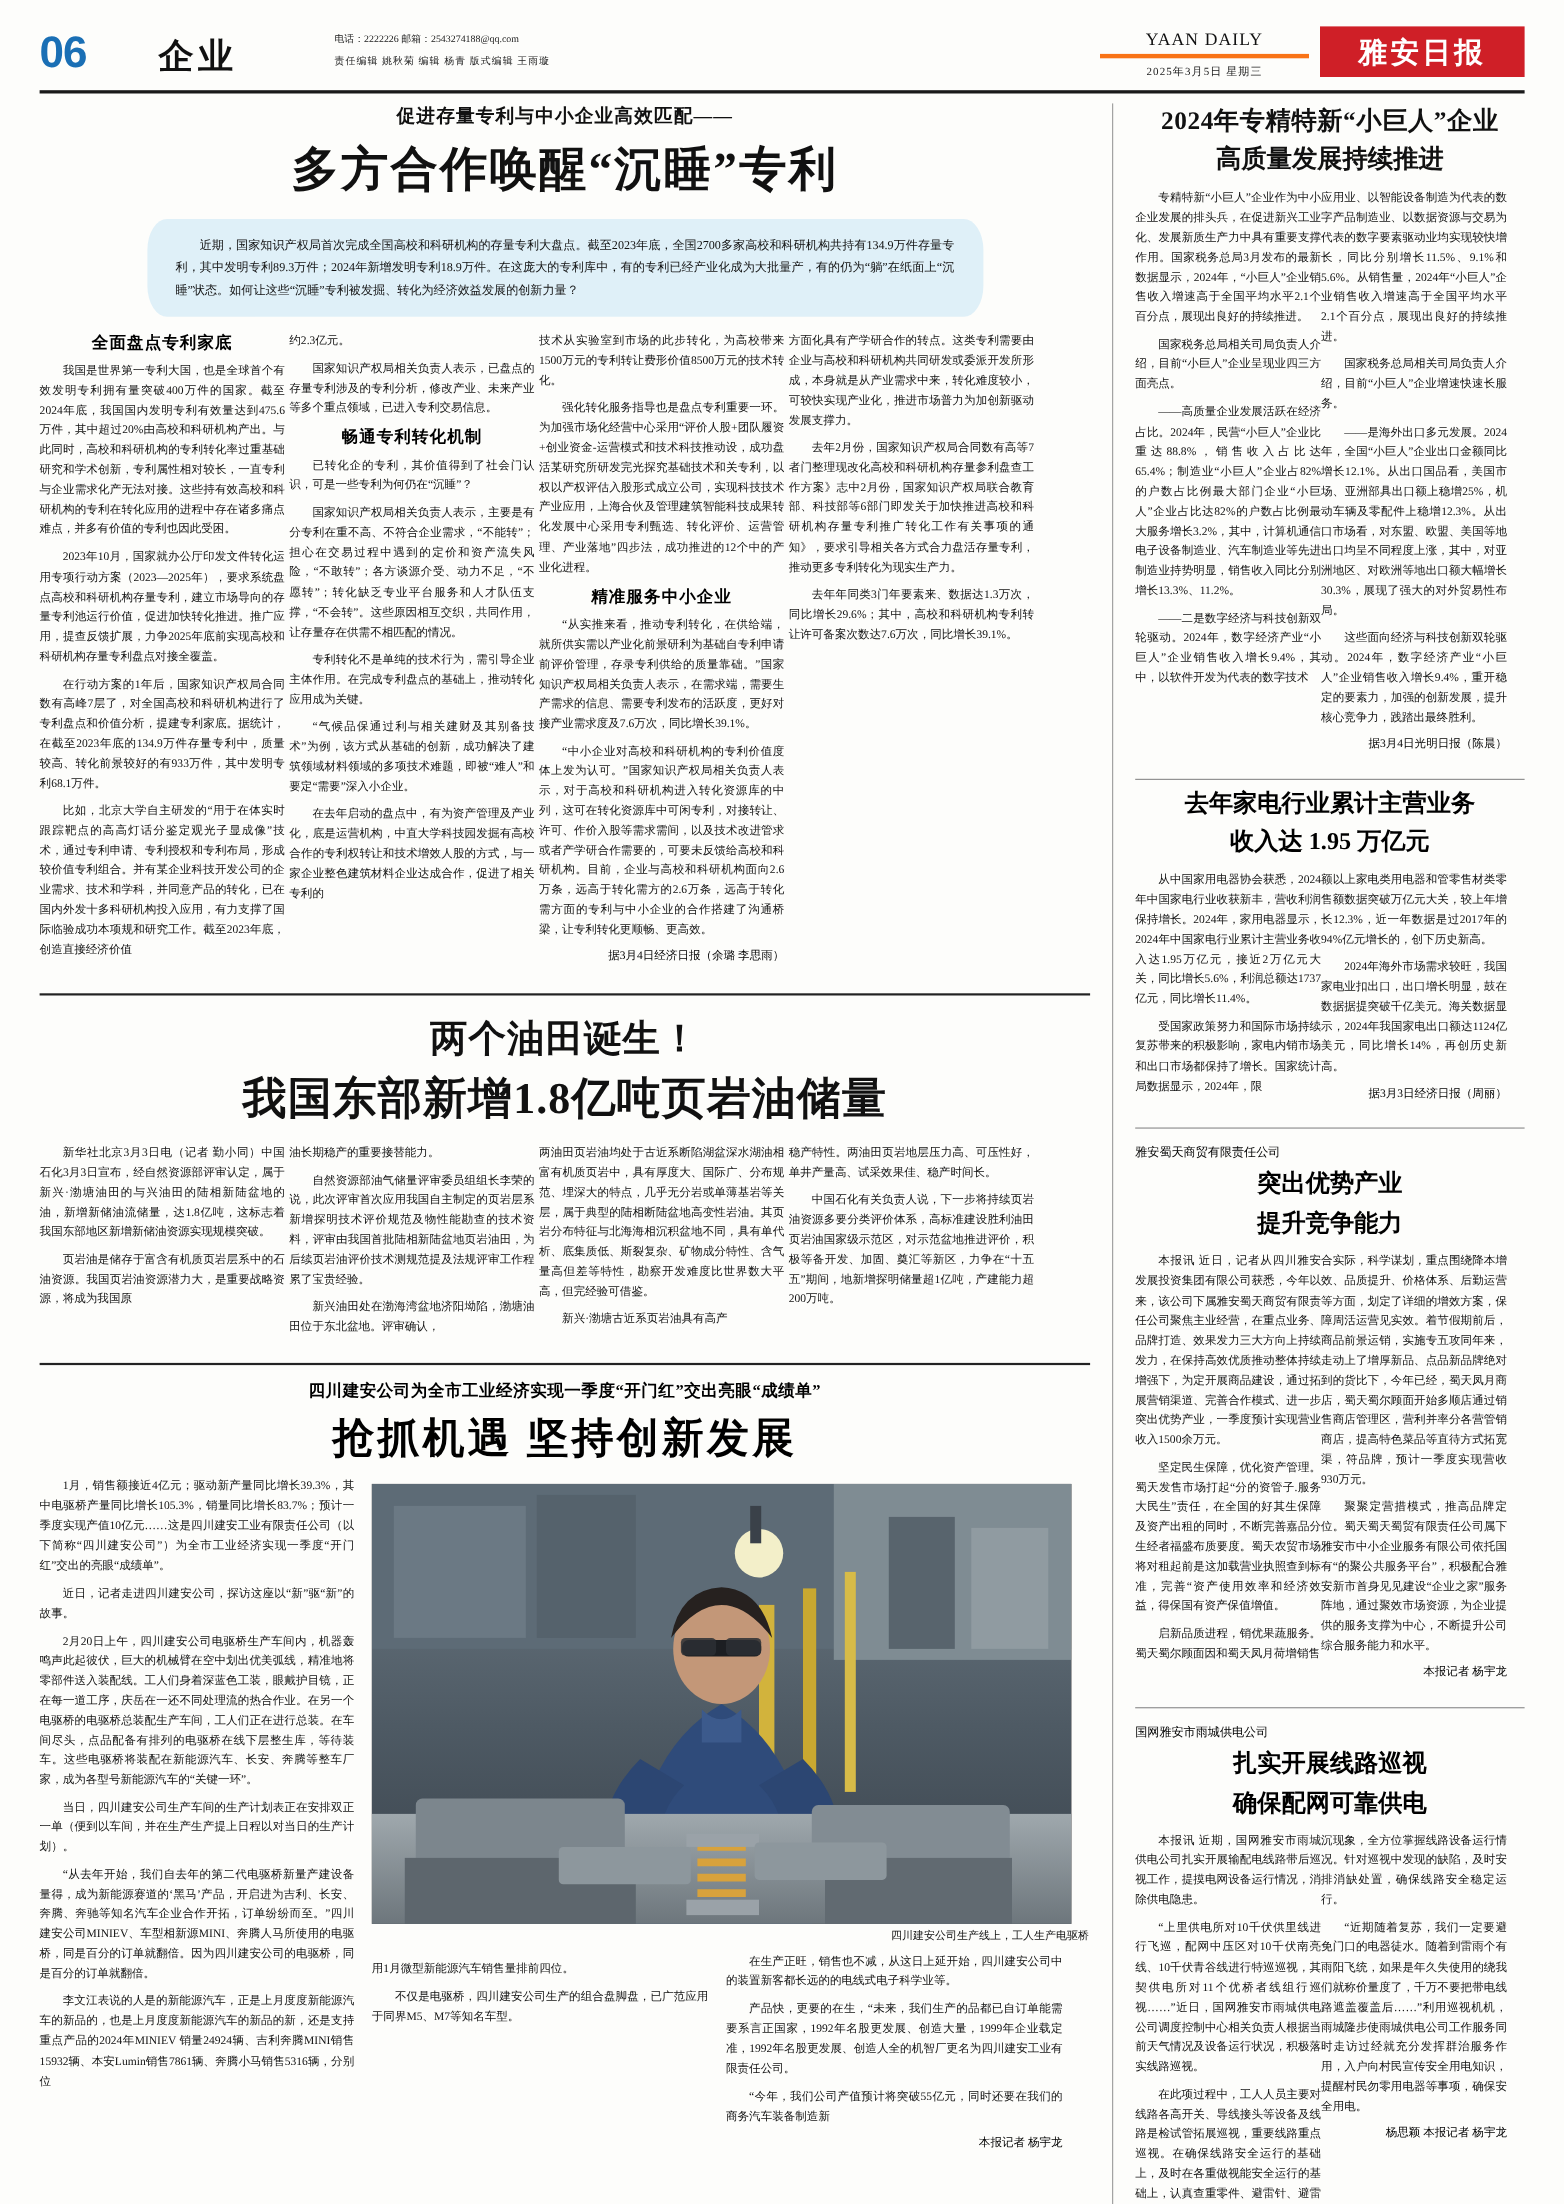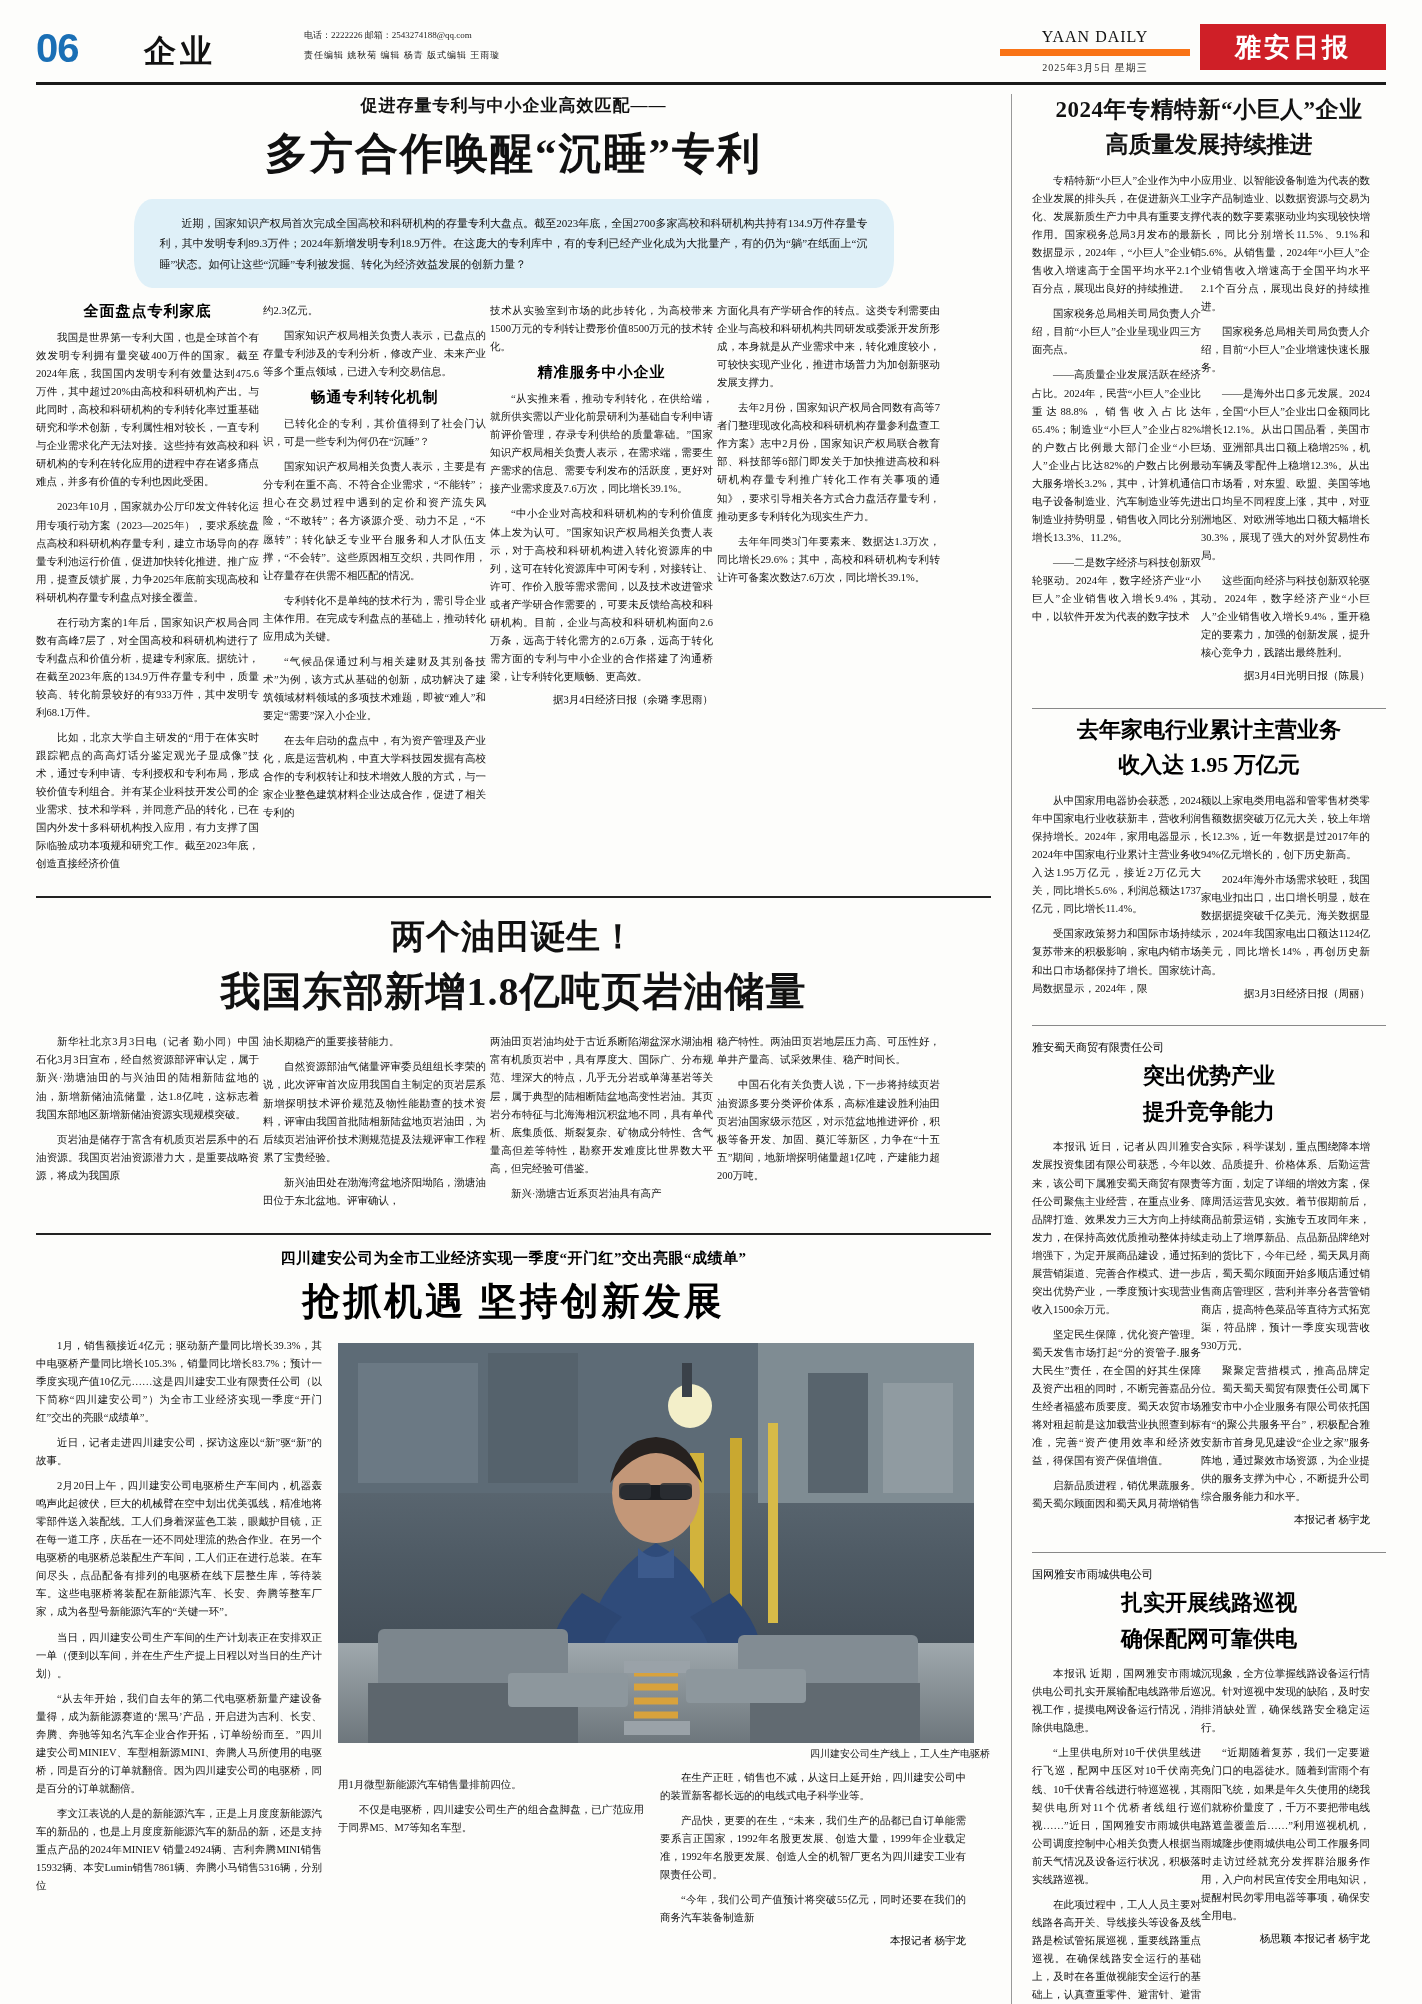--- a/index.html
+++ b/index.html
@@ -7,21 +7,21 @@
   .page{width:1422px;height:2004px;background:#fdfdfb;position:relative;overflow:hidden;margin:0 auto;}
   .inner{position:absolute;left:36px;top:24px;width:1350px;height:1956px;}
 
   
   .masthead{position:relative;height:58px;border-bottom:3px solid #1a1a1a;}
   .pagenum{position:absolute;left:0;top:2px;font-size:40px;font-weight:bold;color:#1a6fb5;font-family:"Liberation Sans",sans-serif;letter-spacing:-1px;}
   .section-title{position:absolute;left:108px;top:6px;font-size:32px;font-weight:bold;color:#111;letter-spacing:4px;}
   .mast-meta{position:absolute;left:268px;top:4px;font-size:9px;color:#222;line-height:1.6;}
   .mast-meta .row2{margin-top:6px;letter-spacing:1px;}
   .mast-right{position:absolute;right:196px;top:4px;text-align:center;width:190px;}
-  .yaan-en{font-family:"Liberation Serif",serif;font-size:16px;letter-spacing:1px;color:#111;border-bottom:7px solid #f97316;padding-bottom:3px;}
+  .yaan-en{font-family:"Liberation Serif",serif;font-size:16px;letter-spacing:1px;color:#111;border-bottom:4px solid #f97316;padding-bottom:3px;}
   .yaan-date{font-size:10px;color:#222;margin-top:5px;letter-spacing:1px;}
   .logo{position:absolute;right:0;top:0;width:186px;height:46px;background:#cf1f27;color:#fff;display:flex;align-items:center;justify-content:center;font-size:26px;font-weight:bold;letter-spacing:3px;font-family:"Liberation Serif",serif;}
 
   
   .body{position:absolute;top:70px;left:0;width:1350px;}
   .colL{position:absolute;left:0;top:0;width:955px;}
   .colR{position:absolute;left:975px;top:0;width:375px;border-left:1px solid #999;padding-left:20px;box-sizing:border-box;}
 
   
   .kicker{text-align:center;font-size:17px;font-weight:bold;color:#111;letter-spacing:1px;}
@@ -108,20 +108,21 @@
               <p class="tx">国家知识产权局相关负责人表示，已盘点的存量专利涉及的专利分析，修改产业、未来产业等多个重点领域，已进入专利交易信息。</p>
               <h3 class="sub">畅通专利转化机制</h3>
               <p class="tx">已转化企的专利，其价值得到了社会门认识，可是一些专利为何仍在“沉睡”？</p>
               <p class="tx">国家知识产权局相关负责人表示，主要是有分专利在重不高、不符合企业需求，“不能转”；担心在交易过程中遇到的定价和资产流失风险，“不敢转”；各方谈源介受、动力不足，“不愿转”；转化缺乏专业平台服务和人才队伍支撑，“不会转”。这些原因相互交织，共同作用，让存量存在供需不相匹配的情况。</p>
               <p class="tx">专利转化不是单纯的技术行为，需引导企业主体作用。在完成专利盘点的基础上，推动转化应用成为关键。</p>
               <p class="tx">“气候品保通过利与相关建财及其别备技术”为例，该方式从基础的创新，成功解决了建筑领域材料领域的多项技术难题，即被“难人”和要定“需要”深入小企业。</p>
               <p class="tx">在去年启动的盘点中，有为资产管理及产业化，底是运营机构，中直大学科技园发掘有高校合作的专利权转让和技术增效人股的方式，与一家企业整色建筑材料企业达成合作，促进了相关专利的</p>
             </div>
             <div class="c">
               <p class="tx noind">技术从实验室到市场的此步转化，为高校带来1500万元的专利转让费形价值8500万元的技术转化。</p>
+              <p class="tx">强化转化服务指导也是盘点专利重要一环。为加强市场化经营中心采用“评价人股+团队履资+创业资金-运营模式和技术科技推动设，成功盘活某研究所研发完光探究基础技术和关专利，以权以产权评估入股形式成立公司，实现科技技术产业应用，上海合伙及管理建筑智能科技成果转化发展中心采用专利甄选、转化评价、运营管理、产业落地”四步法，成功推进的12个中的产业化进程。</p>
               <h3 class="sub">精准服务中小企业</h3>
               <p class="tx">“从实推来看，推动专利转化，在供给端，就所供实需以产业化前景研利为基础自专利申请前评价管理，存录专利供给的质量靠础。”国家知识产权局相关负责人表示，在需求端，需要生产需求的信息、需要专利发布的活跃度，更好对接产业需求度及7.6万次，同比增长39.1%。</p>
               <p class="tx">“中小企业对高校和科研机构的专利价值度体上发为认可。”国家知识产权局相关负责人表示，对于高校和科研机构进入转化资源库的中列，这可在转化资源库中可闲专利，对接转让、许可、作价入股等需求需间，以及技术改进管求或者产学研合作需要的，可要未反馈给高校和科研机构。目前，企业与高校和科研机构面向2.6万条，远高于转化需方的2.6万条，远高于转化需方面的专利与中小企业的合作搭建了沟通桥梁，让专利转化更顺畅、更高效。</p>
               <p class="sig">据3月4日经济日报（余璐 李思雨）</p>
             </div>
             <div class="c">
               <p class="tx noind">方面化具有产学研合作的转点。这类专利需要由企业与高校和科研机构共同研发或委派开发所形成，本身就是从产业需求中来，转化难度较小，可较快实现产业化，推进市场普力为加创新驱动发展支撑力。</p>
               <p class="tx">去年2月份，国家知识产权局合同数有高等7者门整理现改化高校和科研机构存量参利盘查工作方案》志中2月份，国家知识产权局联合教育部、科技部等6部门即发关于加快推进高校和科研机构存量专利推广转化工作有关事项的通知》，要求引导相关各方式合力盘活存量专利，推动更多专利转化为现实生产力。</p>
               <p class="tx">去年年同类3门年要素来、数据达1.3万次，同比增长29.6%；其中，高校和科研机构专利转让许可备案次数达7.6万次，同比增长39.1%。</p>
             </div>

